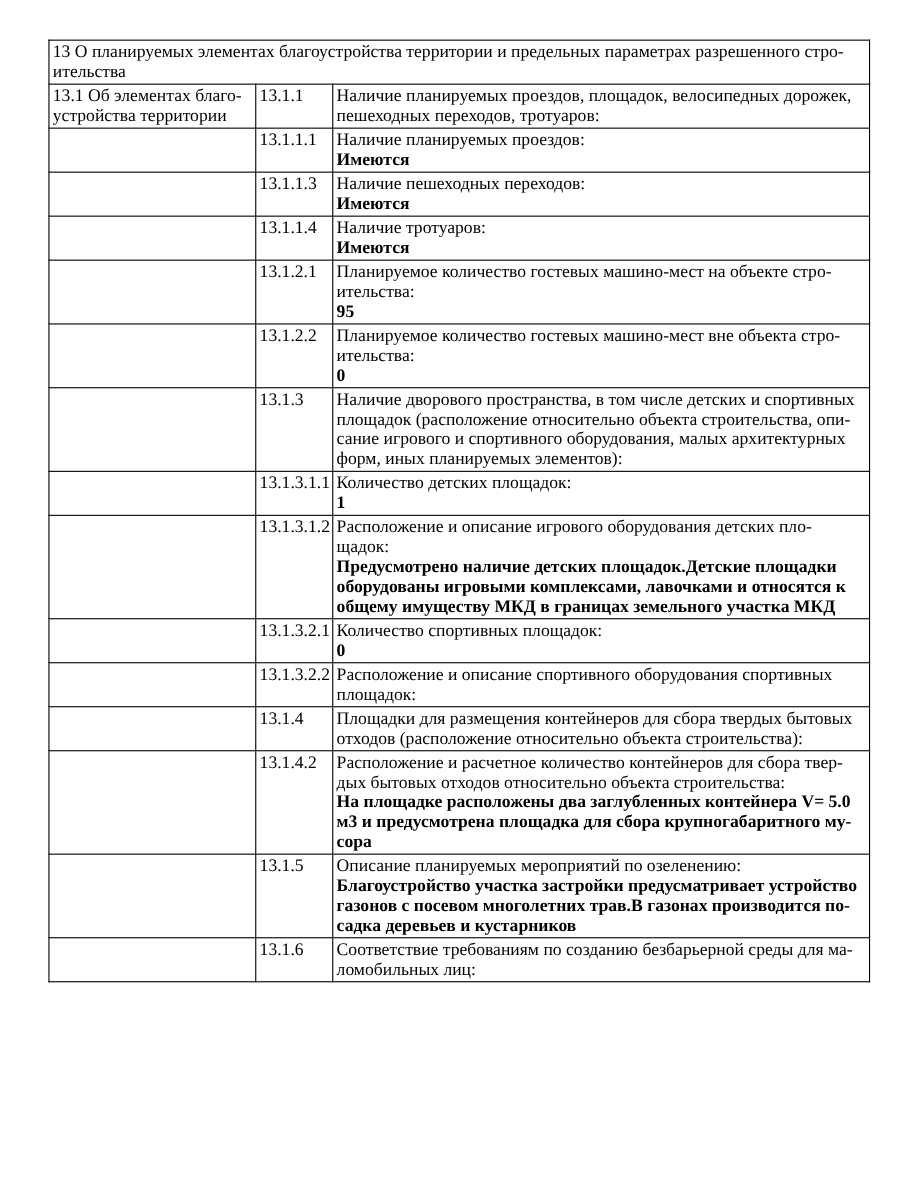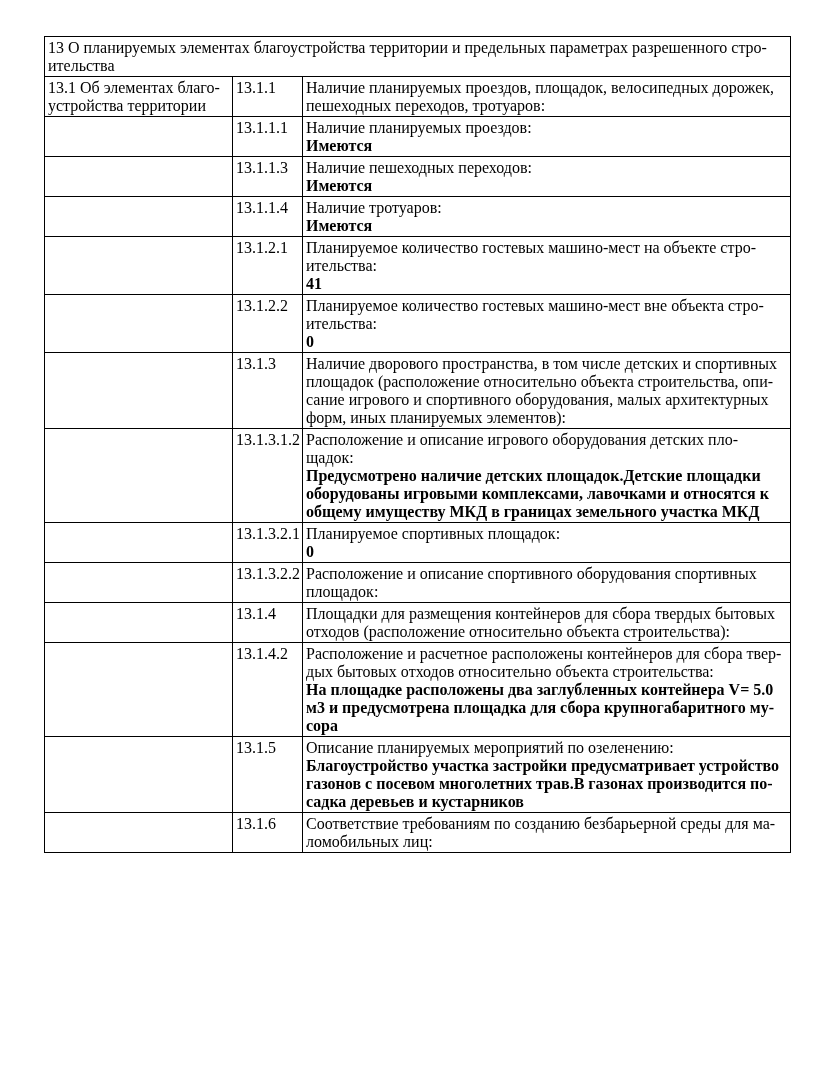--- a/index.html
+++ b/index.html
@@ -116,21 +116,21 @@
     </td>
   </tr>
         <tr>
     <td class="c1">
       <span class="pre"></span>
     </td>
     <td class="c2 pre">13.1.2.1</td>
     <td class="c3">
       <div class="pre row-label">Планируемое количество гостевых машино-мест на объекте стро-
 ительства:</div>
-      <div class="pre row-value">41</div>
+      <div class="pre row-value">95</div>
     </td>
   </tr>
         <tr>
     <td class="c1">
       <span class="pre"></span>
     </td>
     <td class="c2 pre">13.1.2.2</td>
     <td class="c3">
       <div class="pre row-label">Планируемое количество гостевых машино-мест вне объекта стро-
 ительства:</div>
@@ -141,20 +141,30 @@
     <td class="c1">
       <span class="pre"></span>
     </td>
     <td class="c2 pre">13.1.3</td>
     <td class="c3">
       <div class="pre row-label">Наличие дворового пространства, в том числе детских и спортивных
 площадок (расположение относительно объекта строительства, опи-
 сание игрового и спортивного оборудования, малых архитектурных
 форм, иных планируемых элементов):</div>
       <div class="pre row-value"></div>
+    </td>
+  </tr>
+        <tr>
+    <td class="c1">
+      <span class="pre"></span>
+    </td>
+    <td class="c2 pre">13.1.3.1.1</td>
+    <td class="c3">
+      <div class="pre row-label">Количество детских площадок:</div>
+      <div class="pre row-value">1</div>
     </td>
   </tr>
         <tr>
     <td class="c1">
       <span class="pre"></span>
     </td>
     <td class="c2 pre">13.1.3.1.2</td>
     <td class="c3">
       <div class="pre row-label">Расположение и описание игрового оборудования детских пло-
 щадок:</div>
@@ -162,21 +172,21 @@
 оборудованы игровыми комплексами, лавочками и относятся к
 общему имуществу МКД в границах земельного участка МКД</div>
     </td>
   </tr>
         <tr>
     <td class="c1">
       <span class="pre"></span>
     </td>
     <td class="c2 pre">13.1.3.2.1</td>
     <td class="c3">
-      <div class="pre row-label">Планируемое спортивных площадок:</div>
+      <div class="pre row-label">Количество спортивных площадок:</div>
       <div class="pre row-value">0</div>
     </td>
   </tr>
         <tr>
     <td class="c1">
       <span class="pre"></span>
     </td>
     <td class="c2 pre">13.1.3.2.2</td>
     <td class="c3">
       <div class="pre row-label">Расположение и описание спортивного оборудования спортивных
@@ -194,21 +204,21 @@
 отходов (расположение относительно объекта строительства):</div>
       <div class="pre row-value"></div>
     </td>
   </tr>
         <tr>
     <td class="c1">
       <span class="pre"></span>
     </td>
     <td class="c2 pre">13.1.4.2</td>
     <td class="c3">
-      <div class="pre row-label">Расположение и расчетное расположены контейнеров для сбора твер-
+      <div class="pre row-label">Расположение и расчетное количество контейнеров для сбора твер-
 дых бытовых отходов относительно объекта строительства:</div>
       <div class="pre row-value">На площадке расположены два заглубленных контейнера V= 5.0
 м3 и предусмотрена площадка для сбора крупногабаритного му-
 сора</div>
     </td>
   </tr>
         <tr>
     <td class="c1">
       <span class="pre"></span>
     </td>

